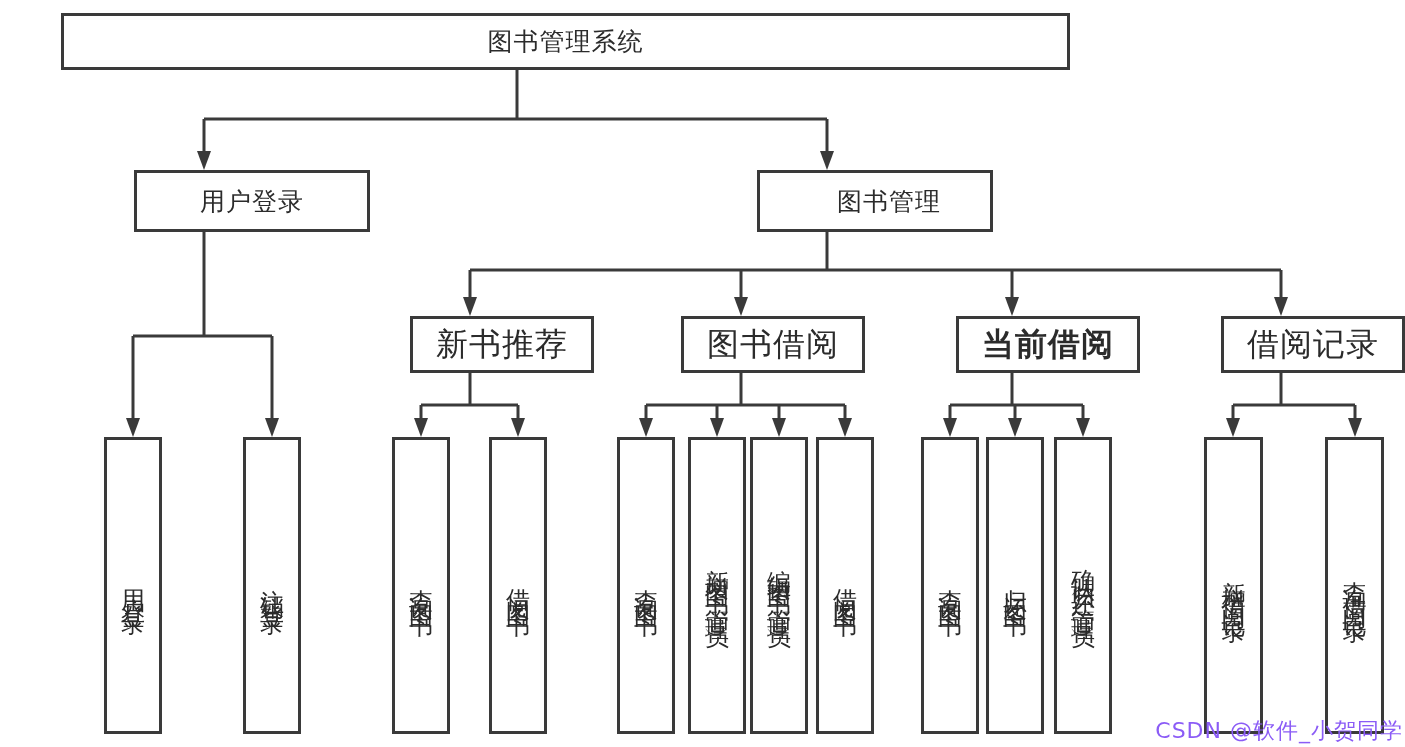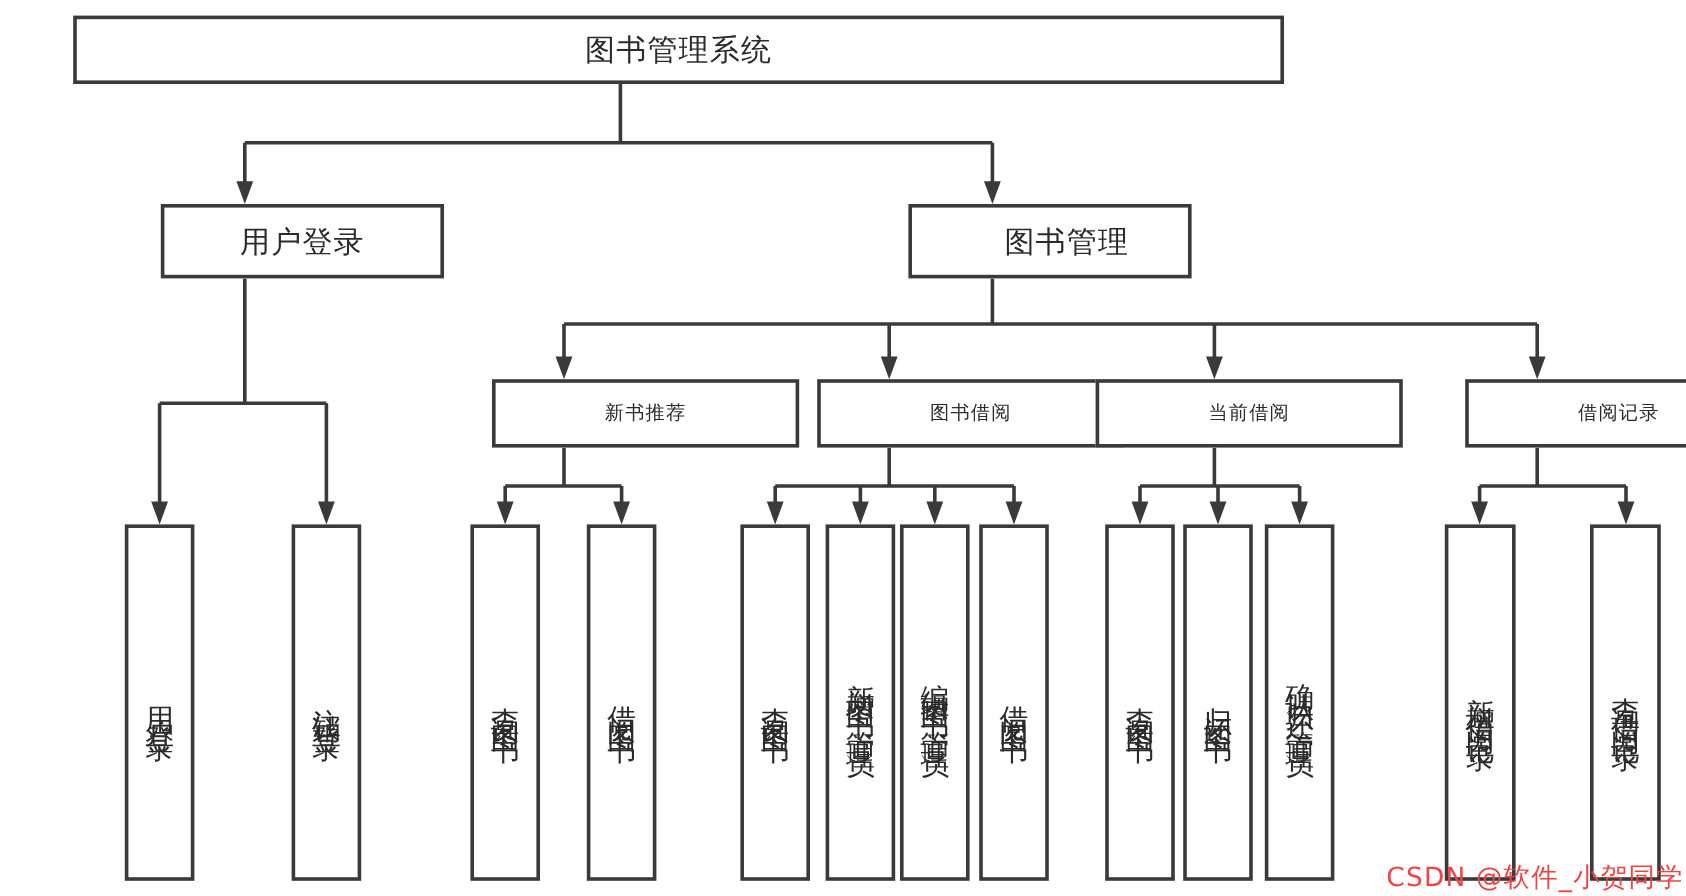--- a/index.html
+++ b/index.html
@@ -41,30 +41,30 @@
   .v-node {
     writing-mode: vertical-rl;
     text-orientation: mixed;
     font-size: 24px;
     letter-spacing: 8px;
     line-height: 1;
     white-space: nowrap;
   }
   .root-node   { left: 13px;  top: 13px;  width: 1009px; height: 57px; }
   .lvl2        { top: 170px; width: 236px; height: 62px; }
-  .lvl3        { top: 316px; width: 256px; height: 57px; font-size: 16px; }
+  .lvl3        { top: 316px; width: 184px; height: 57px; font-size: 32px; }
   .leaf        { top: 437px; width: 58px;  height: 297px; }
   .watermark {
     position: absolute;
     top: 716px;
     right: 2px;
     z-index: 3;
     font-size: 22px;
     letter-spacing: 1px;
-    color: #ef4444;
+    color: #8b5cf6;
     white-space: nowrap;
   }
 </style>
 </head>
 <body>
 
 <div class="stage">
 
   <svg class="wires" width="1405" height="747" viewBox="0 0 1405 747">
     <g stroke="#3a3a3a" stroke-width="3" fill="none">
@@ -142,21 +142,21 @@
   <div class="node h-node lvl2" style="left:709px;padding-left:28px;">
     <span>图书管理</span>
   </div>
 
   <div class="node h-node lvl3" style="left:362px;">
     <span>新书推荐</span>
   </div>
   <div class="node h-node lvl3" style="left:633px;">
     <span>图书借阅</span>
   </div>
-  <div class="node h-node lvl3" style="left:865px;">
+  <div class="node h-node lvl3" style="left:908px;font-weight:bold;">
     <span>当前借阅</span>
   </div>
   <div class="node h-node lvl3" style="left:1173px;">
     <span>借阅记录</span>
   </div>
 
   <div class="node v-node leaf" style="left:104px;">
     <span>用户登录</span>
   </div>
   <div class="node v-node leaf" style="left:243px;">

